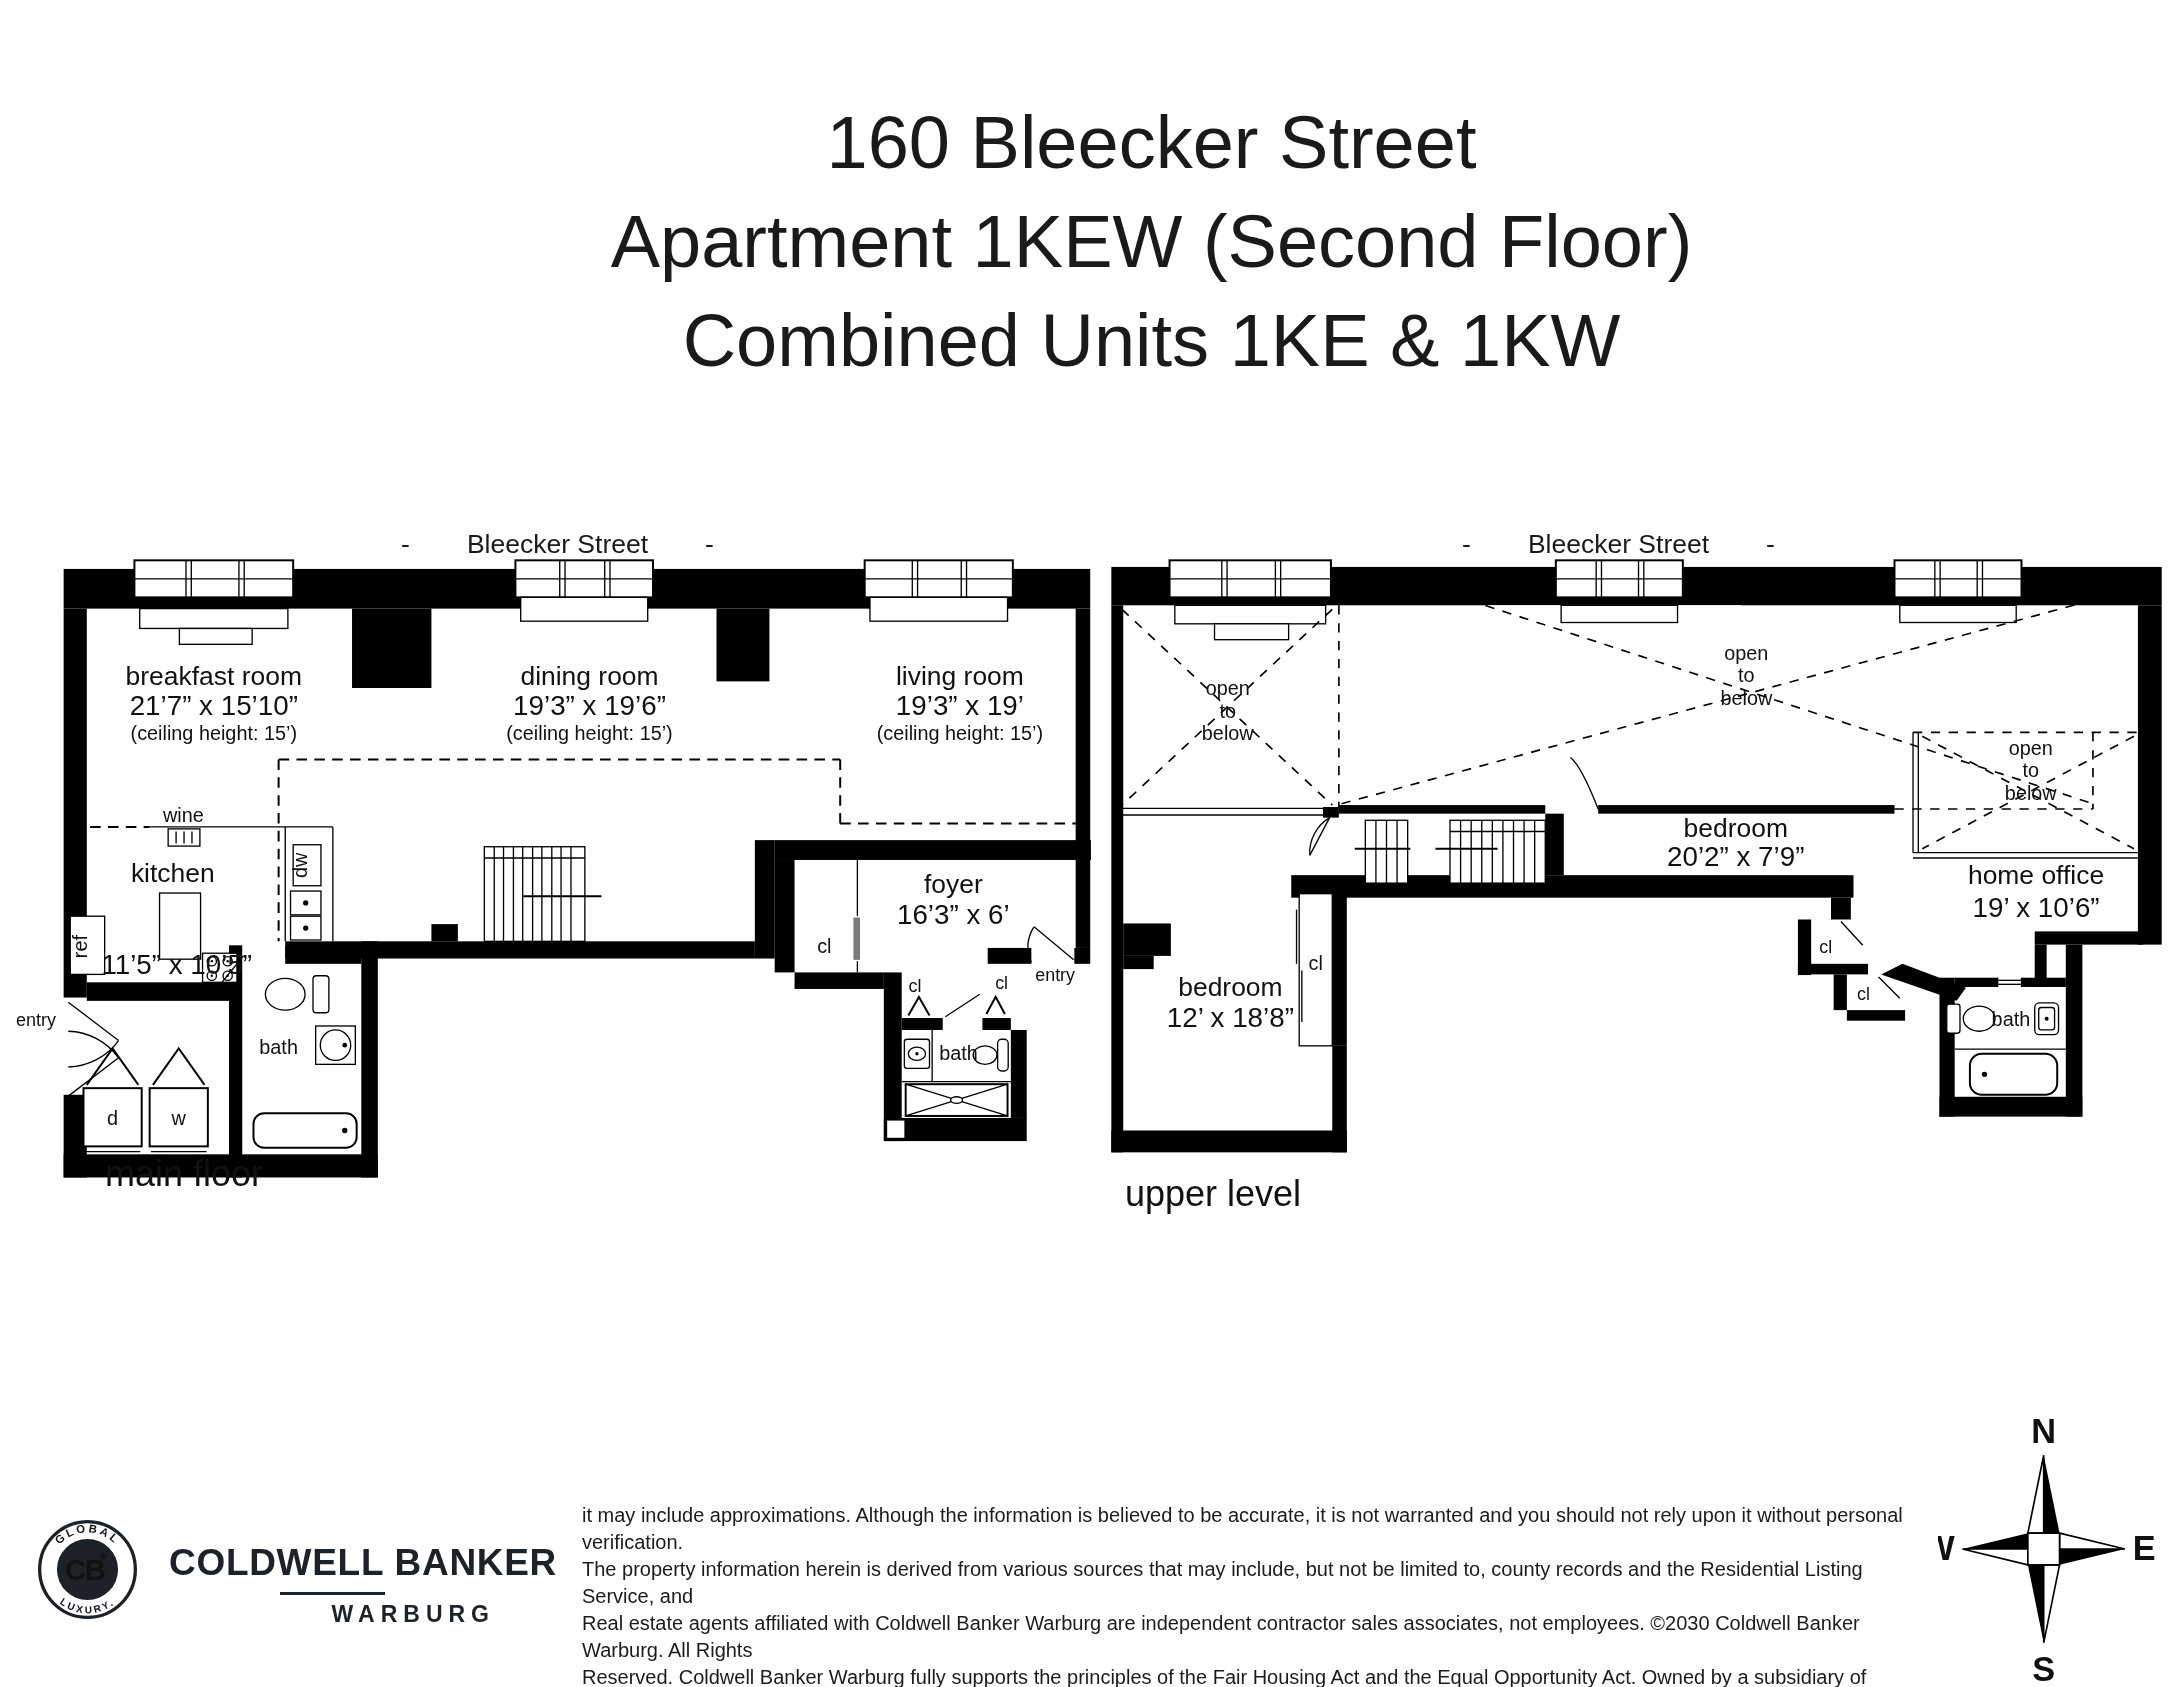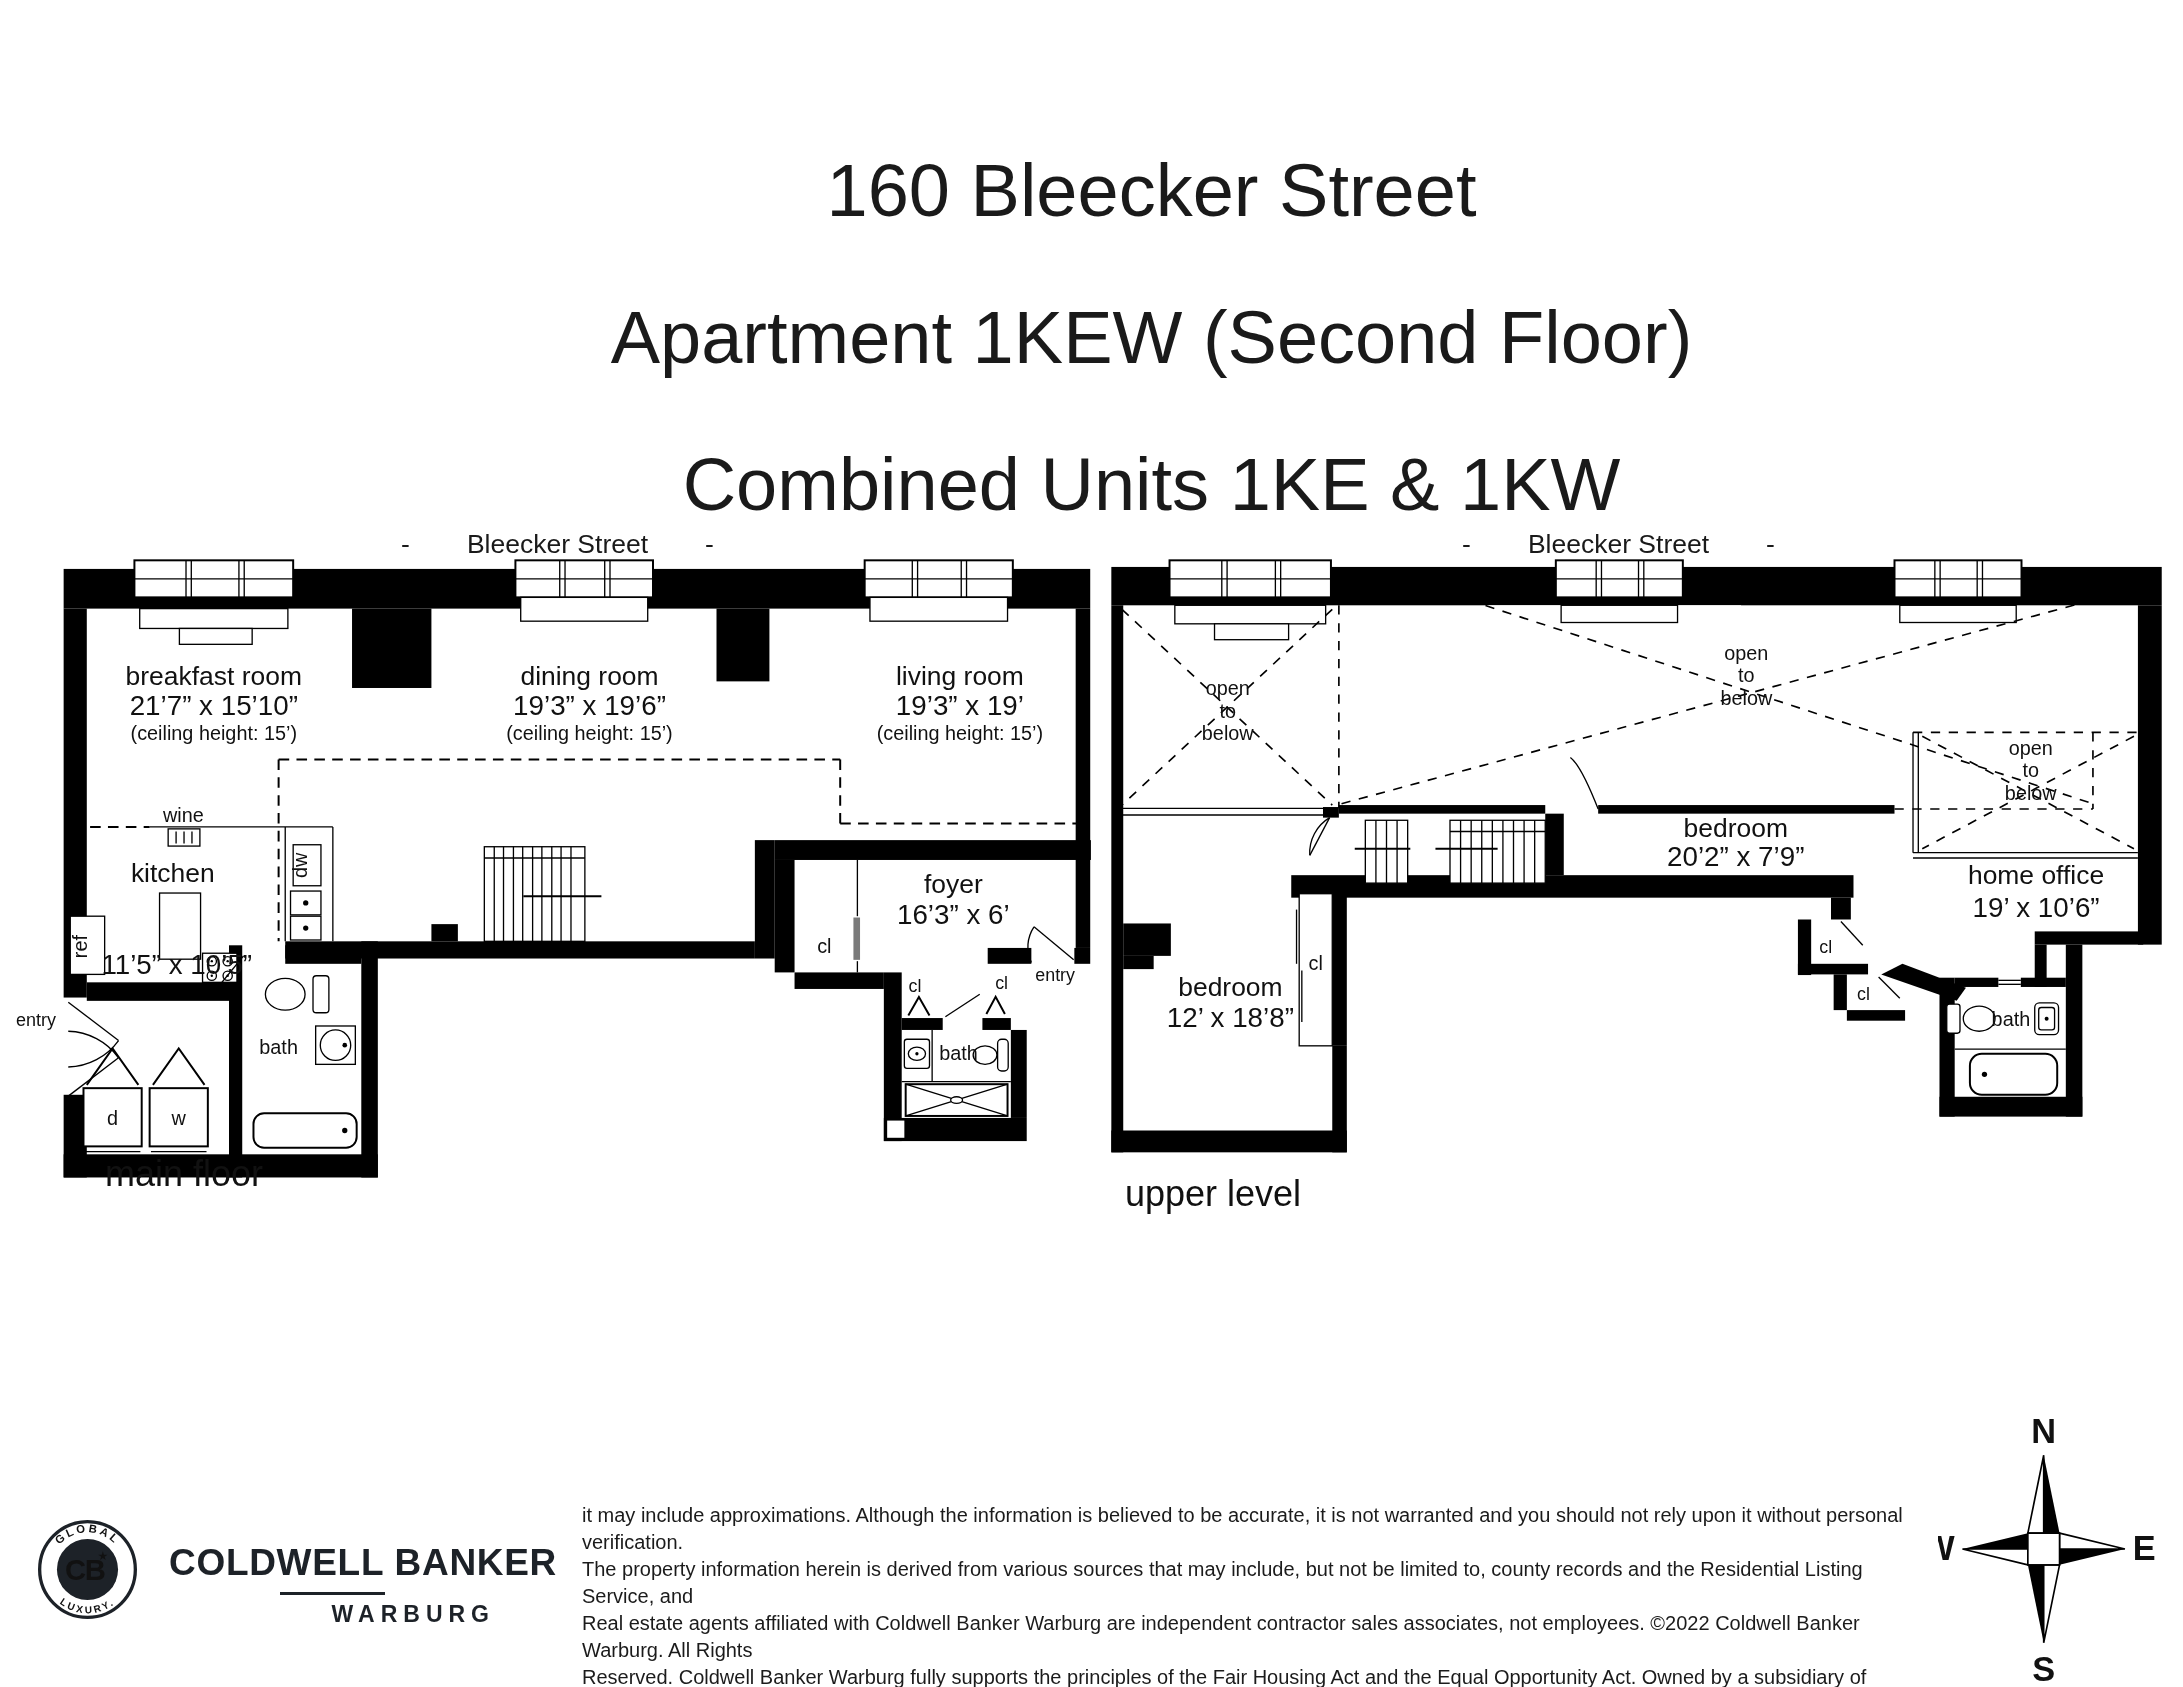--- a/index.html
+++ b/index.html
@@ -1,20 +1,20 @@
 <!DOCTYPE html>
 <html style="font-size:10.6px"><head>
 <meta charset="utf-8">
 <style>
   html,body{margin:0;padding:0;background:#e8e8e8;}
   .page{position:relative;width:2183px;height:1687px;background:#ffffff;overflow:hidden;
         font-family:"Liberation Sans", sans-serif;color:#111;}
   .t{position:absolute;}
   .title-block{left:126px;top:93px;width:2051px;text-align:center;}
-  .title-line{font-size:74px;line-height:99px;color:#1a1a1a;letter-spacing:0px;margin-top:48px;}
+  .title-line{font-size:74px;line-height:99px;color:#1a1a1a;letter-spacing:0px;}
   .subtitle{margin-top:9.3px;font-size:63px;color:#4d585f;display:inline-block;
             transform:scaleX(0.84);transform-origin:center;letter-spacing:1.3px;}
   .street{top:529px;width:463px;display:flex;justify-content:center;align-items:center;
           gap:57px;font-size:26.5px;color:#1a1a1a;}
   .floor-label{top:1153px;font-size:36px;color:#111;}
   .entry-left{left:0px;top:1010px;width:56px;text-align:right;font-size:18px;}
   .brand{left:169px;top:1542px;width:326px;text-align:right;color:#1d2228;}
   .brand-name{font-size:37px;font-weight:bold;letter-spacing:0.7px;white-space:nowrap;}
   .brand-rule{width:105px;height:2.6px;background:#1d2228;margin:8px auto 6.6px auto;}
   .brand-sub{font-size:23px;font-weight:bold;letter-spacing:6px;}
@@ -403,21 +403,21 @@
 
   <div class="t brand">
     <div class="brand-name">COLDWELL BANKER</div>
     <div class="brand-rule"></div>
     <div class="brand-sub">WARBURG</div>
   </div>
 
   <div class="t disclaimer">
     <div>it may include approximations. Although the information is believed to be accurate, it is not warranted and you should not rely upon it without personal verification.</div>
     <div>The property information herein is derived from various sources that may include, but not be limited to, county records and the Residential Listing Service, and</div>
-    <div>Real estate agents affiliated with Coldwell Banker Warburg are independent contractor sales associates, not employees. ©2022 Coldwell Banker Warburg. All Rights</div>
+    <div>Real estate agents affiliated with Coldwell Banker Warburg are independent contractor sales associates, not employees. ©2030 Coldwell Banker Warburg. All Rights</div>
     <div>Reserved. Coldwell Banker Warburg fully supports the principles of the Fair Housing Act and the Equal Opportunity Act. Owned by a subsidiary of Realogy Brokerage</div>
 
   </div>
 
   <svg class="t" style="left:1938px;top:1409px;" width="218" height="284" viewBox="0 0 330 430">
     <g>
       <polygon points="160,70 136,188 160,188" fill="#fff" stroke="#000" stroke-width="2.5"></polygon>
       <polygon points="160,70 184,188 160,188" fill="#000"></polygon>
       <polygon points="283,212 184,188 184,212" fill="#fff" stroke="#000" stroke-width="2.5"></polygon>
       <polygon points="283,212 184,236 184,212" fill="#000"></polygon>

